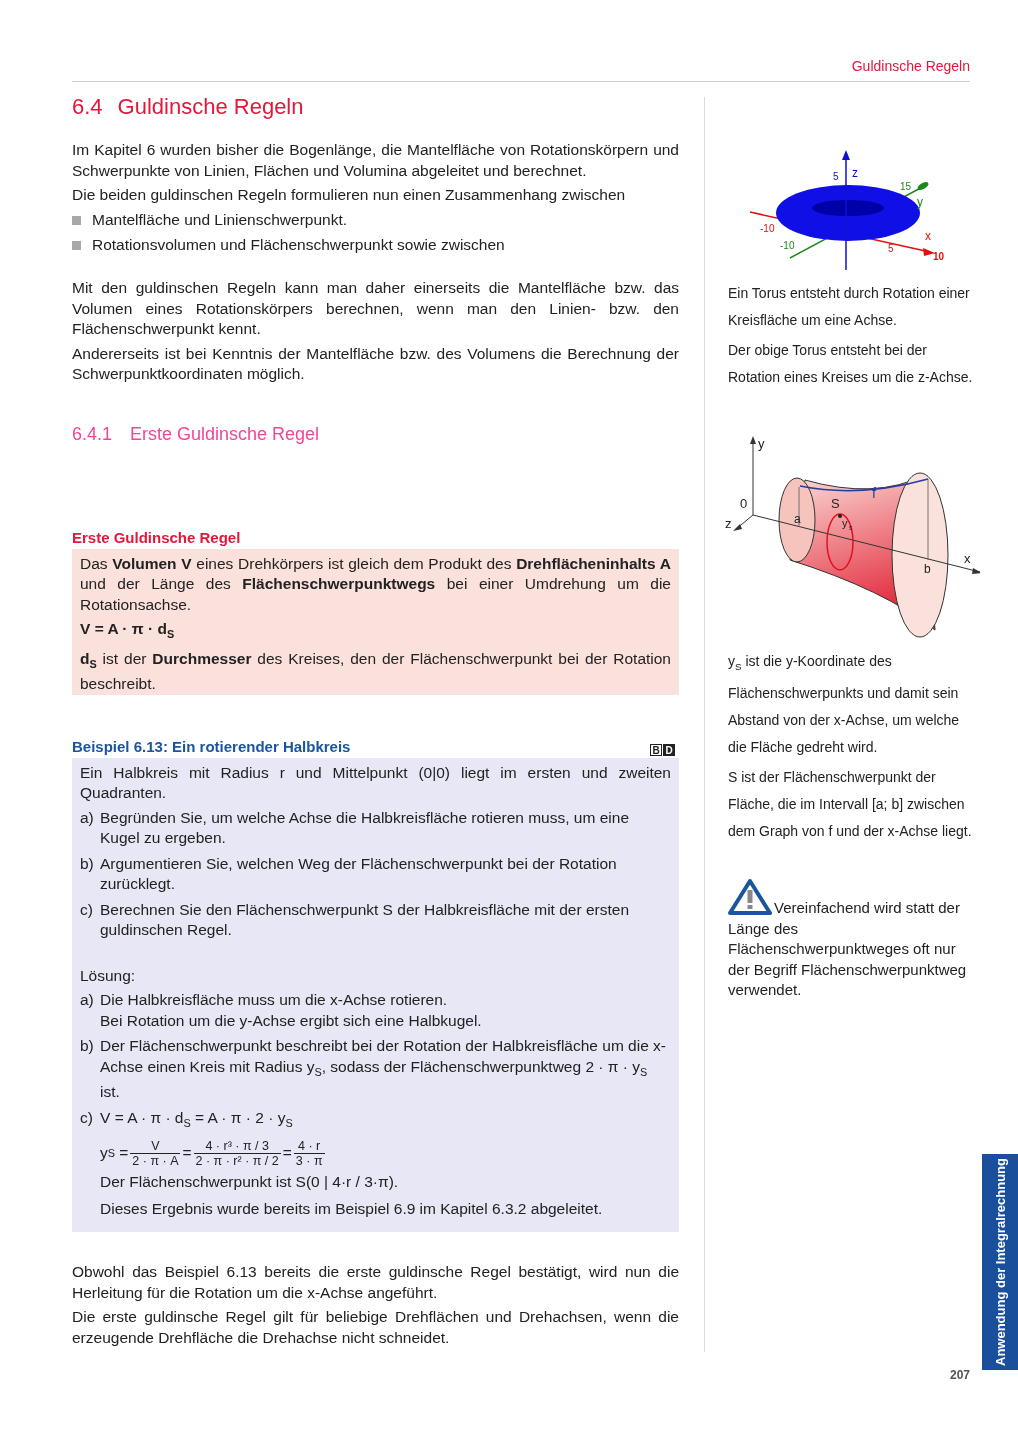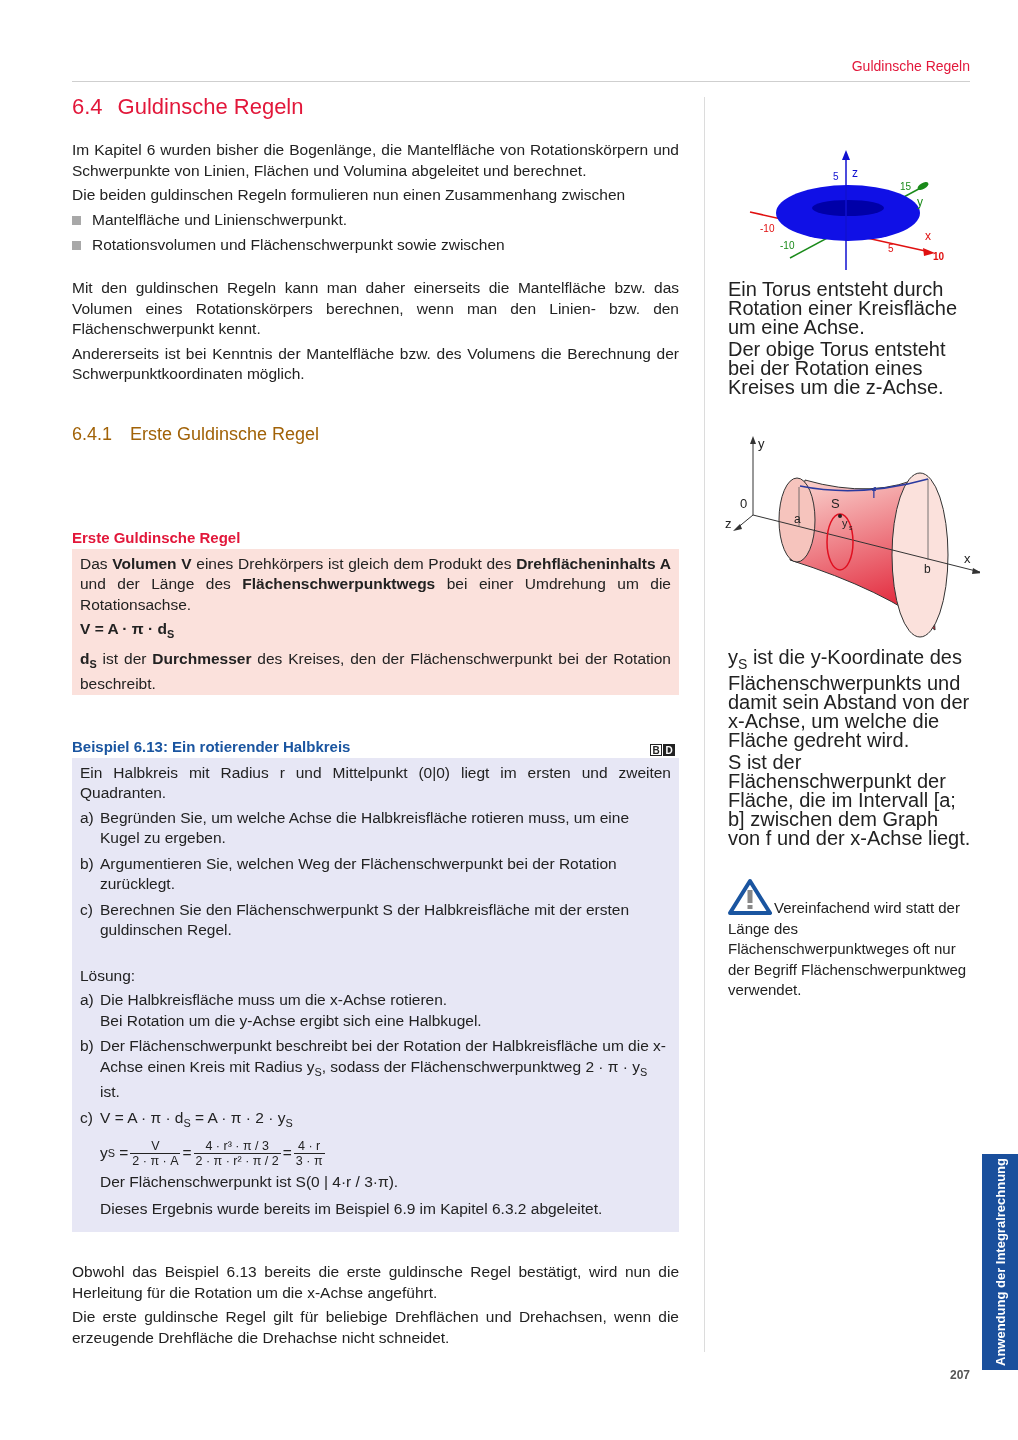--- a/index.html
+++ b/index.html
@@ -8,38 +8,38 @@
     font-family: "Liberation Sans", sans-serif; color: #222; overflow: hidden;
   }
   .abs { position: absolute; }
   .running-head { left: 740px; top: 58px; width: 230px; text-align: right; font-size: 14px; color: #e2173a; }
   .head-rule { left: 72px; top: 81px; width: 898px; height: 1px; background: #cfcfcf; }
   .col-rule { left: 704px; top: 97px; width: 1px; height: 1255px; background: #dcdcdc; }
   .main { left: 72px; width: 607px; font-size: 15.5px; line-height: 20.5px; }
   .main p { margin: 0 0 4px 0; text-align: justify; }
   h1.sec { font-size: 22px; font-weight: normal; color: #e2173a; margin: 0; line-height: 26px; }
   h1.sec .num { margin-right: 15px; }
-  h2.sub { font-size: 18px; font-weight: normal; color: #a16207; margin: 0; }
+  h2.sub { font-size: 18px; font-weight: normal; color: #ec4899; margin: 0; }
   h2.sub .num { display: inline-block; width: 58px; }
   ul.bullets { list-style: none; margin: 0; padding: 0; }
   ul.bullets li { position: relative; padding-left: 20px; margin-bottom: 5px; }
   ul.bullets li::before { content: ""; position: absolute; left: 0; top: 6px; width: 9px; height: 9px; background: #a8a8a8; }
   .rule-title { font-size: 15px; font-weight: bold; color: #e2173a; }
   .rule-box { background: #fbe1dc; padding: 5px 8px 0 8px; font-size: 15.5px; line-height: 20.5px; }
   .rule-box p { margin: 0 0 4px 0; }
   .ex-title { font-size: 15px; font-weight: bold; color: #1a55a0; }
   .ex-box { background: #e7e7f5; padding: 5px 8px 8px 8px; font-size: 15.5px; line-height: 20.5px; }
   .ex-box p { margin: 0 0 4px 0; text-align: justify; }
   .item { display: flex; margin-bottom: 5px; }
   .item .lbl { width: 20px; flex: none; }
   .item .txt { flex: 1; }
   .bd { left: 650px; top: 744px; display: flex; gap: 1px; }
   .bd span { display: inline-block; width: 12px; height: 12px; font-size: 10px; line-height: 12px; text-align: center; font-weight: bold; border: 1px solid #222; box-sizing: border-box; }
   .bd .d { background: #222; color: #fff; }
-  .side { left: 728px; width: 245px; font-size: 20px; line-height: 19px; color: #222; }
+  .side { left: 728px; width: 245px; font-size: 14px; line-height: 27px; color: #222; }
   .side p { margin: 0 0 3px 0; }
   .frac { display: inline-flex; flex-direction: column; vertical-align: middle; text-align: center; font-size: 12.5px; line-height: 14px; margin: 0 2px; }
   .frac .n { border-bottom: 1px solid #222; padding: 0 2px; }
   .frac .d { padding: 0 2px; }
   .tab { left: 982px; top: 1154px; width: 36px; height: 216px; background: #1a4f9c; }
   .tab-label { position: absolute; left: 18px; top: 108px; transform: translate(-50%, -50%) rotate(-90deg); white-space: nowrap; color: #fff; font-weight: bold; font-size: 13px; }
   .page-num { left: 930px; top: 1368px; width: 40px; text-align: right; font-size: 12px; color: #555; font-weight: bold; }
   sub { font-size: 70%; }
 </style>
 </head>

